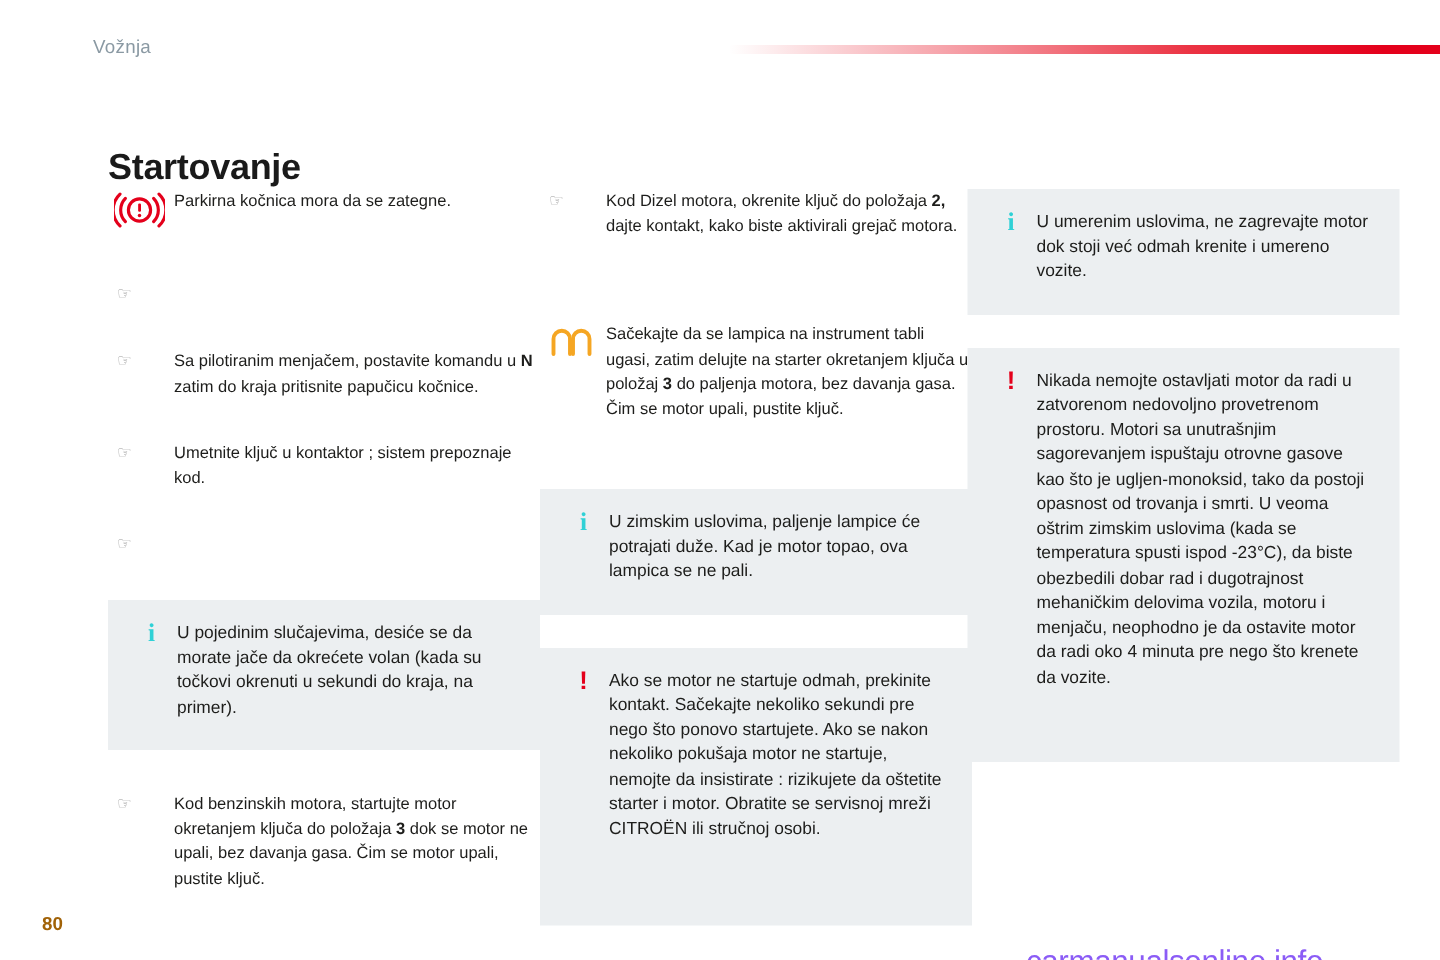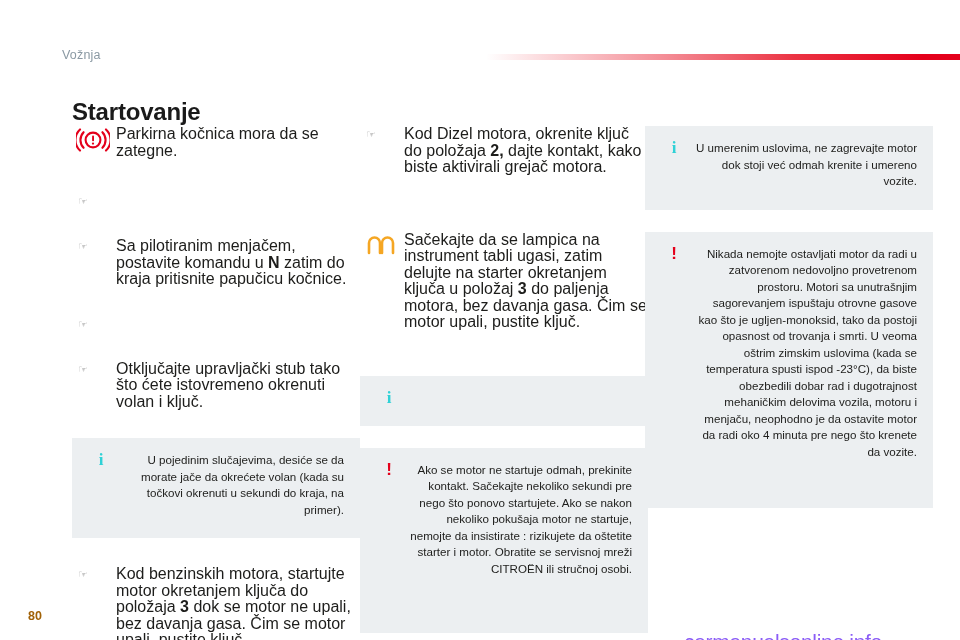--- a/index.html
+++ b/index.html
@@ -12,21 +12,20 @@
     position: relative;
     overflow: hidden;
   }
 
   
   .header {
     position: absolute;
     top: 0; left: 0;
     width: 836px;
     height: 56px;
-    margin-top: 24px;
   }
   .section-label {
     position: absolute;
     left: 62px;
     top: 24px;
     font-size: 12.5px;
     color: #8a99a3;
     letter-spacing: 0.2px;
   }
   .red-rule {
@@ -67,21 +66,21 @@
   }
   .block .gutter {
     width: 44px;
     flex: 0 0 44px;
     display: flex;
     justify-content: flex-start;
     padding-left: 4px;
   }
   .block .body {
     flex: 1 1 auto;
-    font-size: 16px;
+    font-size: 11px;
     line-height: 16.5px;
     color: #1d1d1b;
   }
   .block .body b { font-weight: bold; }
 
   
   .hand-icon {
     font-size: 11px;
     color: #9a9a9a;
     line-height: 17px;
@@ -101,21 +100,20 @@
     flex: 0 0 30px;
     display: flex;
     justify-content: center;
   }
   .callout .body {
     flex: 1 1 auto;
     font-size: 11.6px;
     line-height: 16.5px;
     color: #1d1d1b;
     padding-left: 2px;
-    text-align: right;
   }
 
   .info-glyph {
     font-size: 17px;
     font-weight: bold;
     color: #2fd1d6;
     line-height: 16px;
     font-family: "Liberation Serif", serif;
   }
   .warn-glyph {
@@ -196,29 +194,29 @@
     </div>
     <div class="body">Sa pilotiranim menjačem, postavite komandu u<b> N </b>zatim do kraja pritisnite papučicu kočnice.</div>
   </div>
 
   <div class="gap-l"></div>
 
   <div class="block">
     <div class="gutter">
       <span class="hand-icon">☞</span>
     </div>
-  </div>
-
-  <div class="gap-l"></div>
-
-  <div class="block">
-    <div class="gutter">
-      <span class="hand-icon">☞</span>
-    </div>
-    <div class="body">Otključajte upravljački stub tako što ćete istovremeno okrenuti volan i ključ.</div>
+    <div class="body">Umetnite ključ u kontaktor ; sistem prepoznaje kod.</div>
+  </div>
+
+  <div class="gap-l"></div>
+
+  <div class="block">
+    <div class="gutter">
+      <span class="hand-icon">☞</span>
+    </div>
   </div>
 
   <div class="gap-l"></div>
 
   <div class="callout">
     <div class="gutter">
       <span class="info-glyph">i</span>
     </div>
     <div class="body">U pojedinim slučajevima, desiće se da morate jače da okrećete volan (kada su točkovi okrenuti u sekundi do kraja, na primer).</div>
   </div>
@@ -256,20 +254,21 @@
     <div class="body">Sačekajte da se lampica na instrument tabli ugasi, zatim delujte na starter okretanjem ključa u položaj<b> 3 </b>do paljenja motora, bez davanja gasa. Čim se motor upali, pustite ključ.</div>
   </div>
 
   <div class="gap-l"></div>
   <div class="gap-s"></div>
 
   <div class="callout">
     <div class="gutter">
       <span class="info-glyph">i</span>
     </div>
+    <div class="body">U zimskim uslovima, paljenje lampice će potrajati duže. Kad je motor topao, ova lampica se ne pali.</div>
   </div>
 
   <div class="gap-m"></div>
 
   <div class="callout" style="padding-bottom:56px;">
     <div class="gutter">
       <span class="warn-glyph">!</span>
     </div>
     <div class="body">Ako se motor ne startuje odmah, prekinite kontakt. Sačekajte nekoliko sekundi pre nego što ponovo startujete. Ako se nakon nekoliko pokušaja motor ne startuje, nemojte da insistirate : rizikujete da oštetite starter i motor. Obratite se servisnoj mreži CITROËN ili stručnoj osobi.</div>
   </div>

